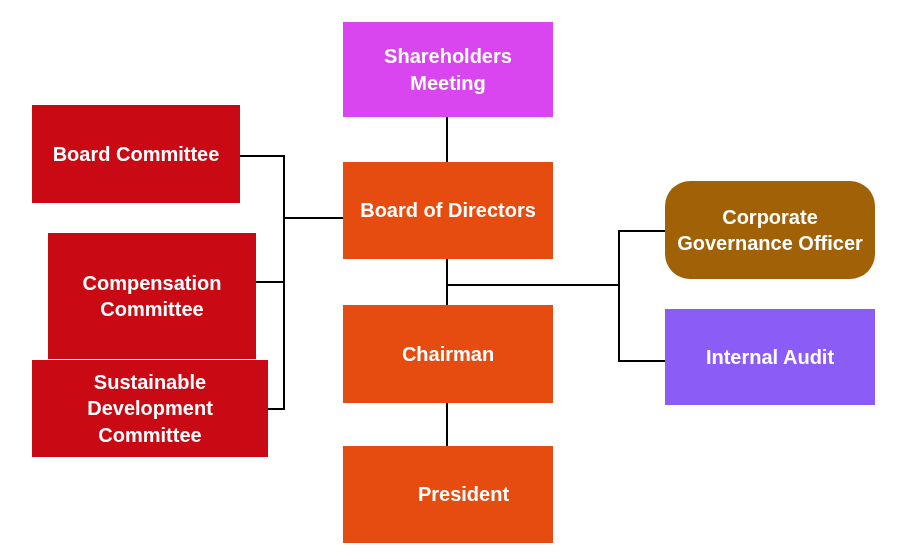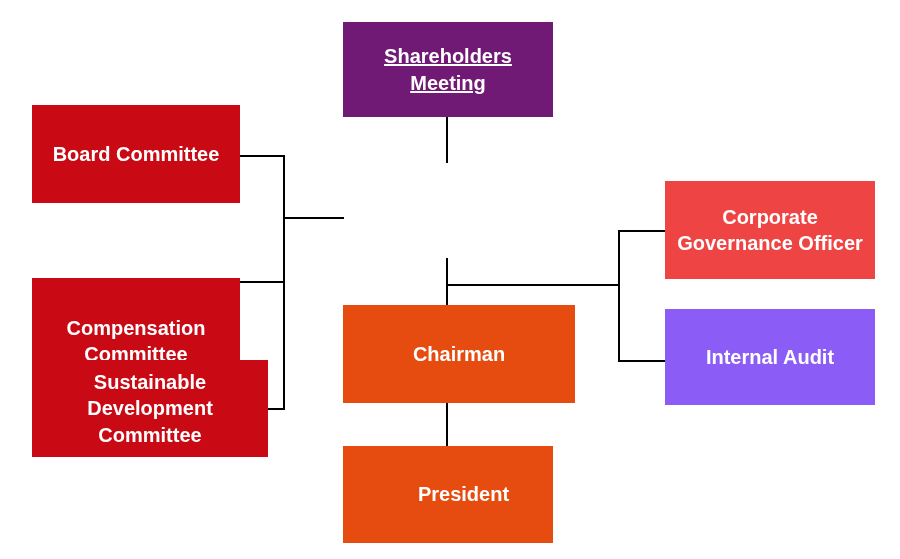--- a/index.html
+++ b/index.html
@@ -12,25 +12,25 @@
     text-align:center;color:#ffffff;font-weight:bold;font-size:20px;line-height:1.32;
     padding:0 8px;box-sizing:border-box;
   }
   .line{position:absolute;background:#000000;}
   .v{width:2px;}
   .h{height:2px;}
 
   
   #n-shareholders{left:343px;top:22px;width:210px;height:95px;}
   #n-board{left:343px;top:162px;width:210px;height:97px;}
-  #n-chairman{left:343px;top:305px;width:232px;height:98px;}
+  #n-chairman{left:343px;top:305px;width:210px;height:98px;}
   #n-president{left:343px;top:446px;width:210px;height:97px;padding-left:39px;}
   
   #n-audit{left:32px;top:105px;width:208px;height:98px;}
-  #n-compensation{left:32px;top:233px;width:208px;height:126px;margin-top:45px;}
+  #n-compensation{left:48px;top:233px;width:208px;height:126px;}
   #n-sustainable{left:32px;top:360px;width:236px;height:97px;}
   
   #n-cgo{left:665px;top:181px;width:210px;height:98px;}
   #n-internal{left:665px;top:309px;width:210px;height:96px;}
 
   
   #l-sm-bod{left:446px;top:115px;height:48px;}
   #l-bod-ch{left:446px;top:258px;height:48px;}
   #l-ch-pr{left:446px;top:402px;height:45px;}
   #l-left-spine{left:283px;top:155px;height:255px;}
@@ -54,24 +54,25 @@
   <div class="line v" id="l-left-spine"></div>
   <div class="line h" id="l-audit"></div>
   <div class="line h" id="l-comp"></div>
   <div class="line h" id="l-sust"></div>
   <div class="line h" id="l-spine-board"></div>
   <div class="line h" id="l-right-main"></div>
   <div class="line v" id="l-right-spine"></div>
   <div class="line h" id="l-cgo"></div>
   <div class="line h" id="l-int"></div>
 
-  <div class="node" id="n-shareholders" style="background: #701a75; text-decoration: underline;">Shareholders Meeting</div>
+  <div class="node" id="n-shareholders" style="background: #d946ef;">Shareholders Meeting</div>
+  <div class="node" id="n-board" style="background: rgb(230, 75, 15);">Board of Directors</div>
   <div class="node" id="n-chairman" style="background: rgb(230, 75, 15);">Chairman</div>
   <div class="node" id="n-president" style="background: rgb(230, 75, 15);">President</div>
 
   <div class="node" id="n-audit" style="background: rgb(201, 10, 21);">Board Committee</div>
   <div class="node" id="n-compensation" style="background: rgb(201, 10, 21);">Compensation Committee</div>
   <div class="node" id="n-sustainable" style="background: rgb(201, 10, 21);">Sustainable Development Committee</div>
 
-  <div class="node" id="n-cgo" style="background: #ef4444;">Corporate Governance Officer</div>
+  <div class="node" id="n-cgo" style="background: #a16207; border-radius: 25px;">Corporate Governance Officer</div>
   <div class="node" id="n-internal" style="background: #8b5cf6;">Internal Audit</div>
 
 </div>
 
 </body></html>

